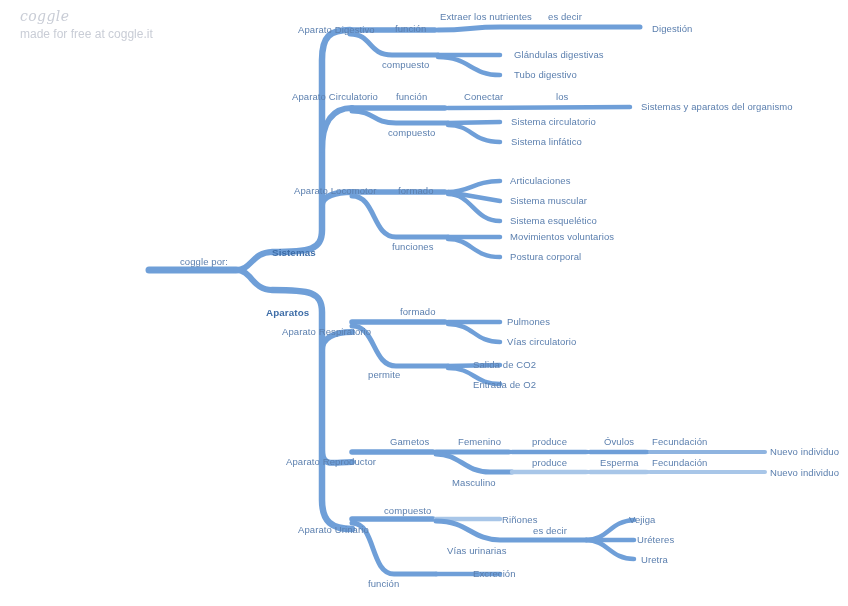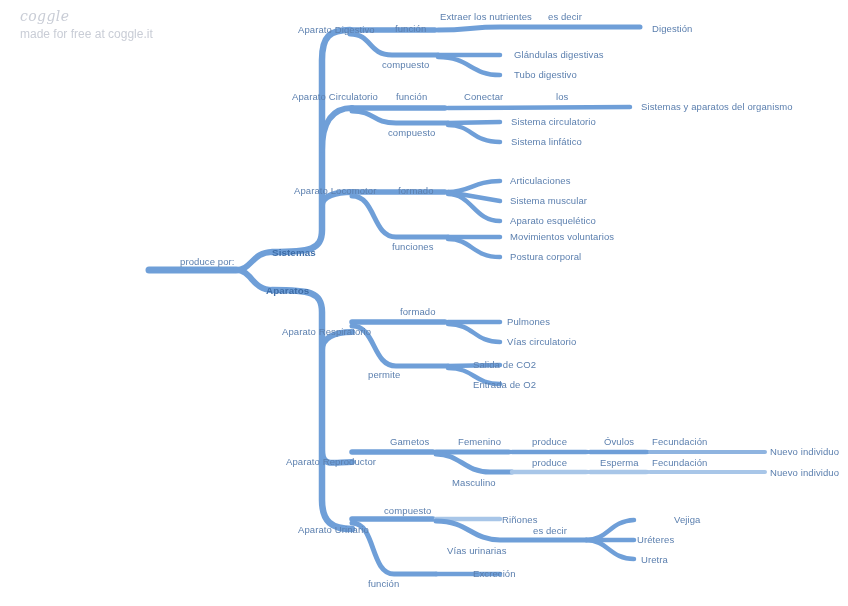--- a/index.html
+++ b/index.html
@@ -119,24 +119,24 @@
       <path d="M436,521 C468,521 472,540 500,540 L586,540" stroke-width="5"></path>
       <path d="M586,540 C608,540 610,521 634,520" stroke-width="4.5"></path>
       <path d="M586,540 L634,540" stroke-width="4.5"></path>
       <path d="M586,540 C608,540 610,559 634,559" stroke-width="4.5"></path>
       <path d="M352,523 C376,523 370,574 394,574 L436,574" stroke-width="5"></path>
       <path d="M436,574 L500,574" stroke-width="4.5"></path>
     </g>
   </svg>
 
 
-  <div class="lbl" style="left:180px;top:256px;">produce por:</div>
+  <div class="lbl" style="left:180px;top:256px;">coggle por:</div>
 
   <div class="lbl dark" style="left:272px;top:247px;">Sistemas</div>
-  <div class="lbl dark" style="left:266px;top:285px;">Aparatos</div>
+  <div class="lbl dark" style="left:266px;top:307px;">Aparatos</div>
 
   <div class="lbl" style="left:298px;top:24px;">Aparato Digestivo</div>
   <div class="lbl" style="left:395px;top:23px;">función</div>
   <div class="lbl" style="left:440px;top:11px;">Extraer los nutrientes</div>
   <div class="lbl" style="left:548px;top:11px;">es decir</div>
   <div class="lbl" style="left:652px;top:23px;">Digestión</div>
   <div class="lbl" style="left:382px;top:59px;">compuesto</div>
   <div class="lbl" style="left:514px;top:49px;">Glándulas digestivas</div>
   <div class="lbl" style="left:514px;top:69px;">Tubo digestivo</div>
 
@@ -146,21 +146,21 @@
   <div class="lbl" style="left:556px;top:91px;">los</div>
   <div class="lbl" style="left:641px;top:101px;">Sistemas y aparatos del organismo</div>
   <div class="lbl" style="left:388px;top:127px;">compuesto</div>
   <div class="lbl" style="left:511px;top:116px;">Sistema circulatorio</div>
   <div class="lbl" style="left:511px;top:136px;">Sistema linfático</div>
 
   <div class="lbl" style="left:294px;top:185px;">Aparato Locomotor</div>
   <div class="lbl" style="left:398px;top:185px;">formado</div>
   <div class="lbl" style="left:510px;top:175px;">Articulaciones</div>
   <div class="lbl" style="left:510px;top:195px;">Sistema muscular</div>
-  <div class="lbl" style="left:510px;top:215px;">Aparato esquelético</div>
+  <div class="lbl" style="left:510px;top:215px;">Sistema esquelético</div>
   <div class="lbl" style="left:392px;top:241px;">funciones</div>
   <div class="lbl" style="left:510px;top:231px;">Movimientos voluntarios</div>
   <div class="lbl" style="left:510px;top:251px;text-align:right;">Postura corporal</div>
 
   <div class="lbl" style="left:282px;top:326px;">Aparato Respiratorio</div>
   <div class="lbl" style="left:400px;top:306px;">formado</div>
   <div class="lbl" style="left:507px;top:316px;">Pulmones</div>
   <div class="lbl" style="left:507px;top:336px;">Vías circulatorio</div>
   <div class="lbl" style="left:368px;top:369px;">permite</div>
   <div class="lbl" style="left:473px;top:359px;">Salida de CO2</div>
@@ -177,19 +177,19 @@
   <div class="lbl" style="left:532px;top:457px;">produce</div>
   <div class="lbl" style="left:600px;top:457px;">Esperma</div>
   <div class="lbl" style="left:652px;top:457px;">Fecundación</div>
   <div class="lbl" style="left:770px;top:467px;">Nuevo individuo</div>
 
   <div class="lbl" style="left:298px;top:524px;">Aparato Urinario</div>
   <div class="lbl" style="left:384px;top:505px;">compuesto</div>
   <div class="lbl" style="left:502px;top:514px;">Riñones</div>
   <div class="lbl" style="left:447px;top:545px;">Vías urinarias</div>
   <div class="lbl" style="left:533px;top:525px;">es decir</div>
-  <div class="lbl" style="left:674px;top:514px;">Vejiga</div>
+  <div class="lbl" style="left:629px;top:514px;">Vejiga</div>
   <div class="lbl" style="left:637px;top:534px;">Uréteres</div>
   <div class="lbl" style="left:641px;top:554px;">Uretra</div>
   <div class="lbl" style="left:368px;top:578px;">función</div>
   <div class="lbl" style="left:473px;top:568px;">Excreción</div>
 
 </div>
 
 </body></html>

